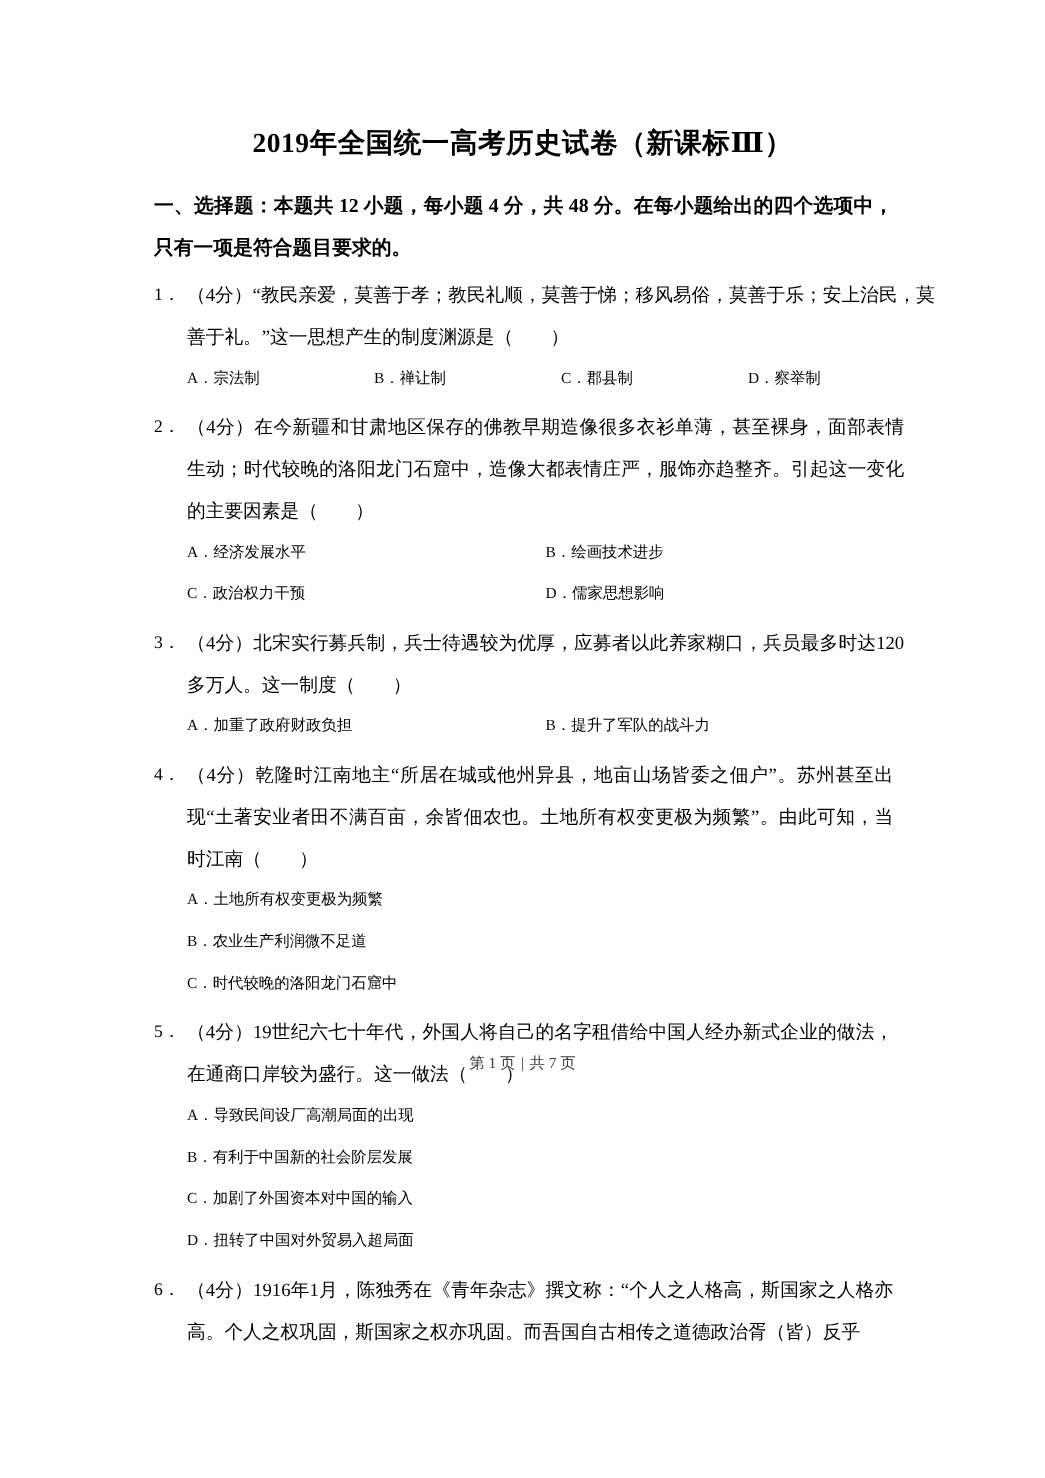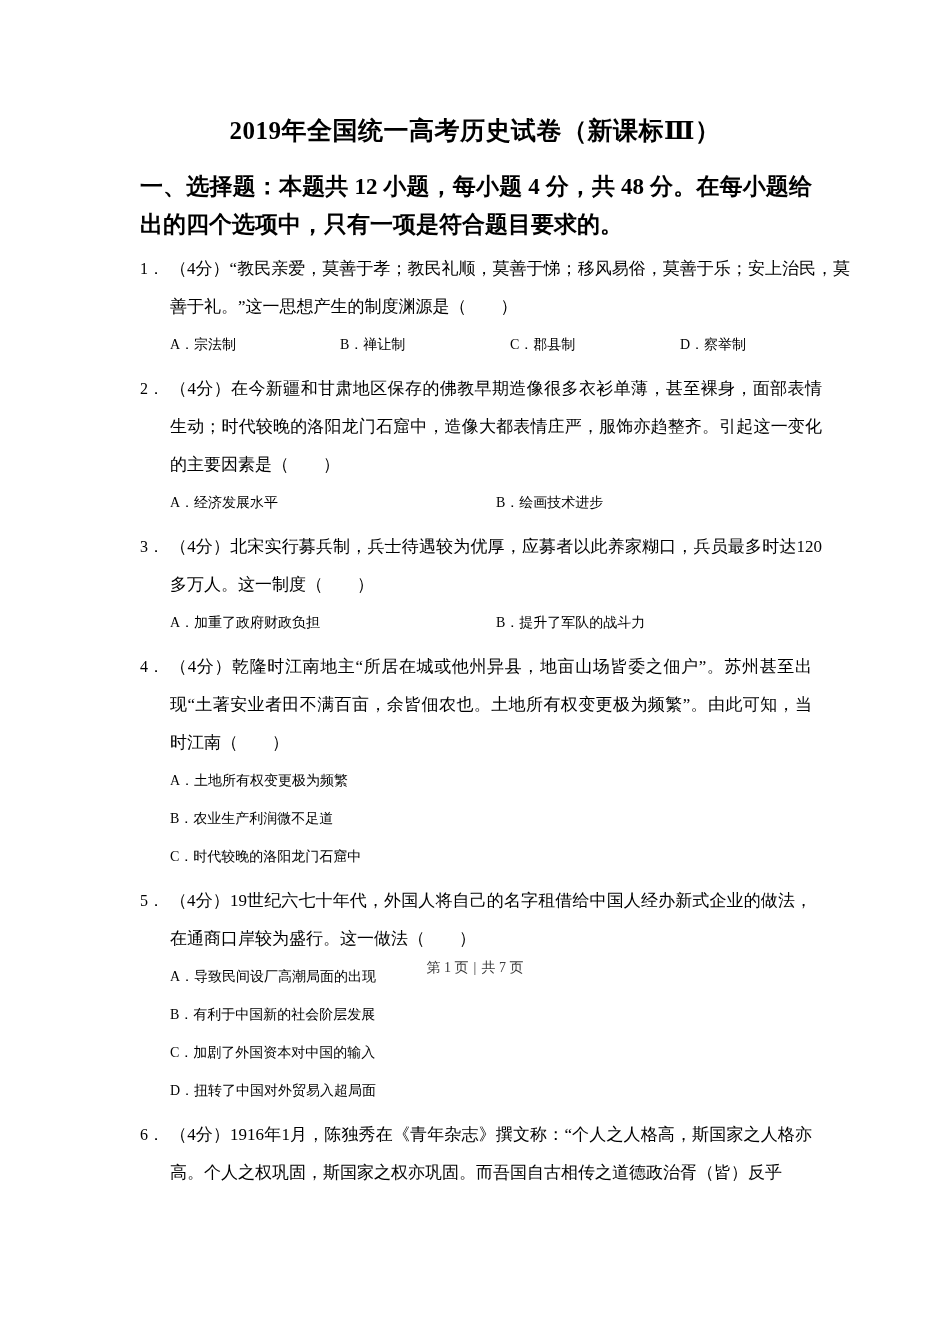--- a/index.html
+++ b/index.html
@@ -30,21 +30,21 @@
     margin: 0;
     padding-top: 112px;
     padding-bottom: 0;
     line-height: 38px;
   }
   .content {
     margin-left: 140px;
     width: 672px;
   }
   .section-head {
-    font-size: 23px;
+    font-size: 18px;
     font-weight: bold;
     line-height: 38px;
     margin-top: 18px;
     text-align: justify;
     text-justify: inter-ideograph;
   }
   .question {
     margin-top: 6px;
   }
   .q-row {
@@ -125,20 +125,24 @@
     <div class="question">
       <div class="q-row">
         <div class="q-num">2．</div>
         <div class="q-body">
           <div class="q-stem">（4分）在今新疆和甘肃地区保存的佛教早期造像很多衣衫单薄，甚至裸身，面部表情生动；时代较晚的洛阳龙门石窟中，造像大都表情庄严，服饰亦趋整齐。引起这一变化的主要因素是（　　）</div>
           <div class="opts cols2">
             <div class="opt-line">
               <span class="opt">A．经济发展水平</span>
               <span class="opt">B．绘画技术进步</span>
             </div>
+            <div class="opt-line">
+              <span class="opt">C．政治权力干预</span>
+              <span class="opt">D．儒家思想影响</span>
+            </div>
           </div>
         </div>
       </div>
     </div>
 
     <div class="question">
       <div class="q-row">
         <div class="q-num">3．</div>
         <div class="q-body">
           <div class="q-stem">（4分）北宋实行募兵制，兵士待遇较为优厚，应募者以此养家糊口，兵员最多时达120多万人。这一制度（　　）</div>

